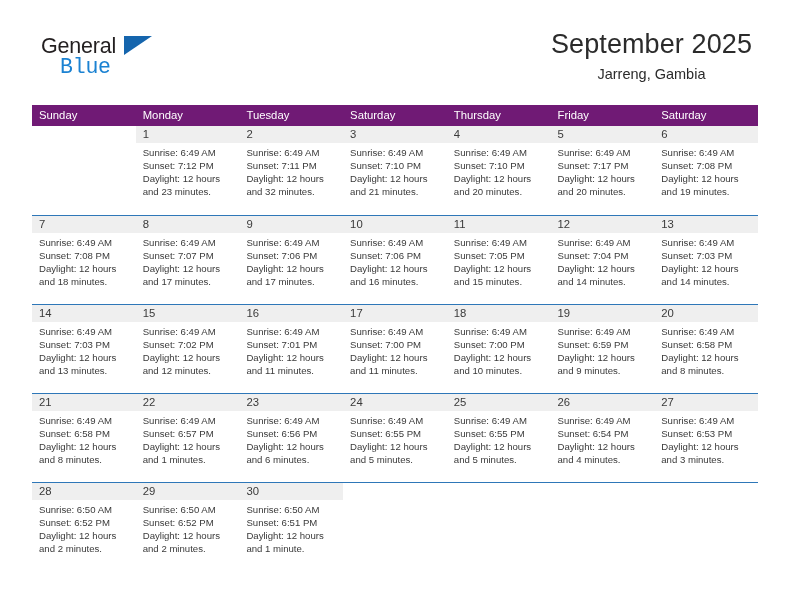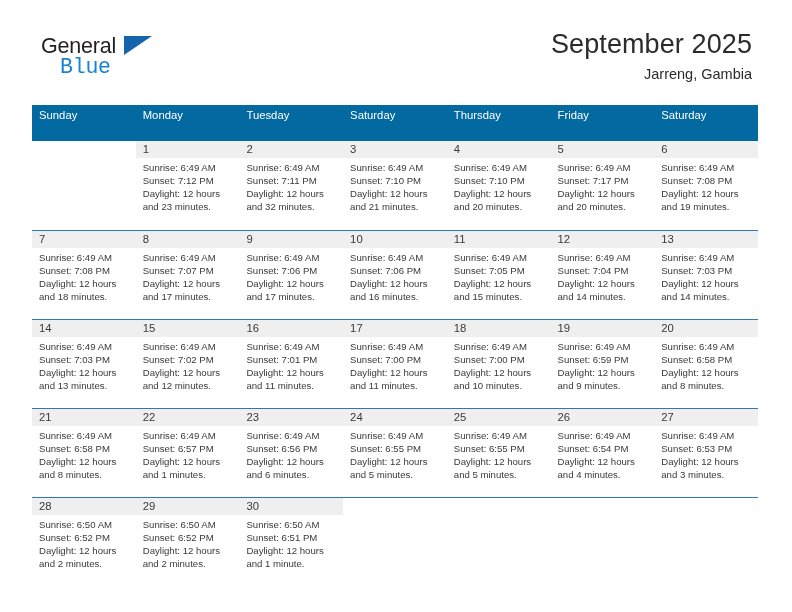--- a/index.html
+++ b/index.html
@@ -71,38 +71,39 @@
     color: #2b2b2b;
     font-weight: normal;
     line-height: 36px;
     letter-spacing: 0.1px;
   }
   .cal-sub {
     font-size: 14.5px;
     color: #2b2b2b;
     line-height: 22px;
     margin-top: 1px;
+    text-align: center;
   }
 
   
   .cal {
     position: absolute;
     left: 32px;
     top: 105px;
     width: 726px;
     border-collapse: collapse;
     table-layout: fixed;
   }
   .cal th {
-    background: #0369a1;
+    background: #701a75;
     color: #ffffff;
     font-size: 11.3px;
     font-weight: normal;
     text-align: left;
-    padding: 4px 0 20px 7px;
+    padding: 4px 0 5px 7px;
     height: 19px;
     border: none;
   }
   .cal td {
     vertical-align: top;
     padding: 0;
     border: none;
     width: 103.7px;
     height: 89px;
   }

